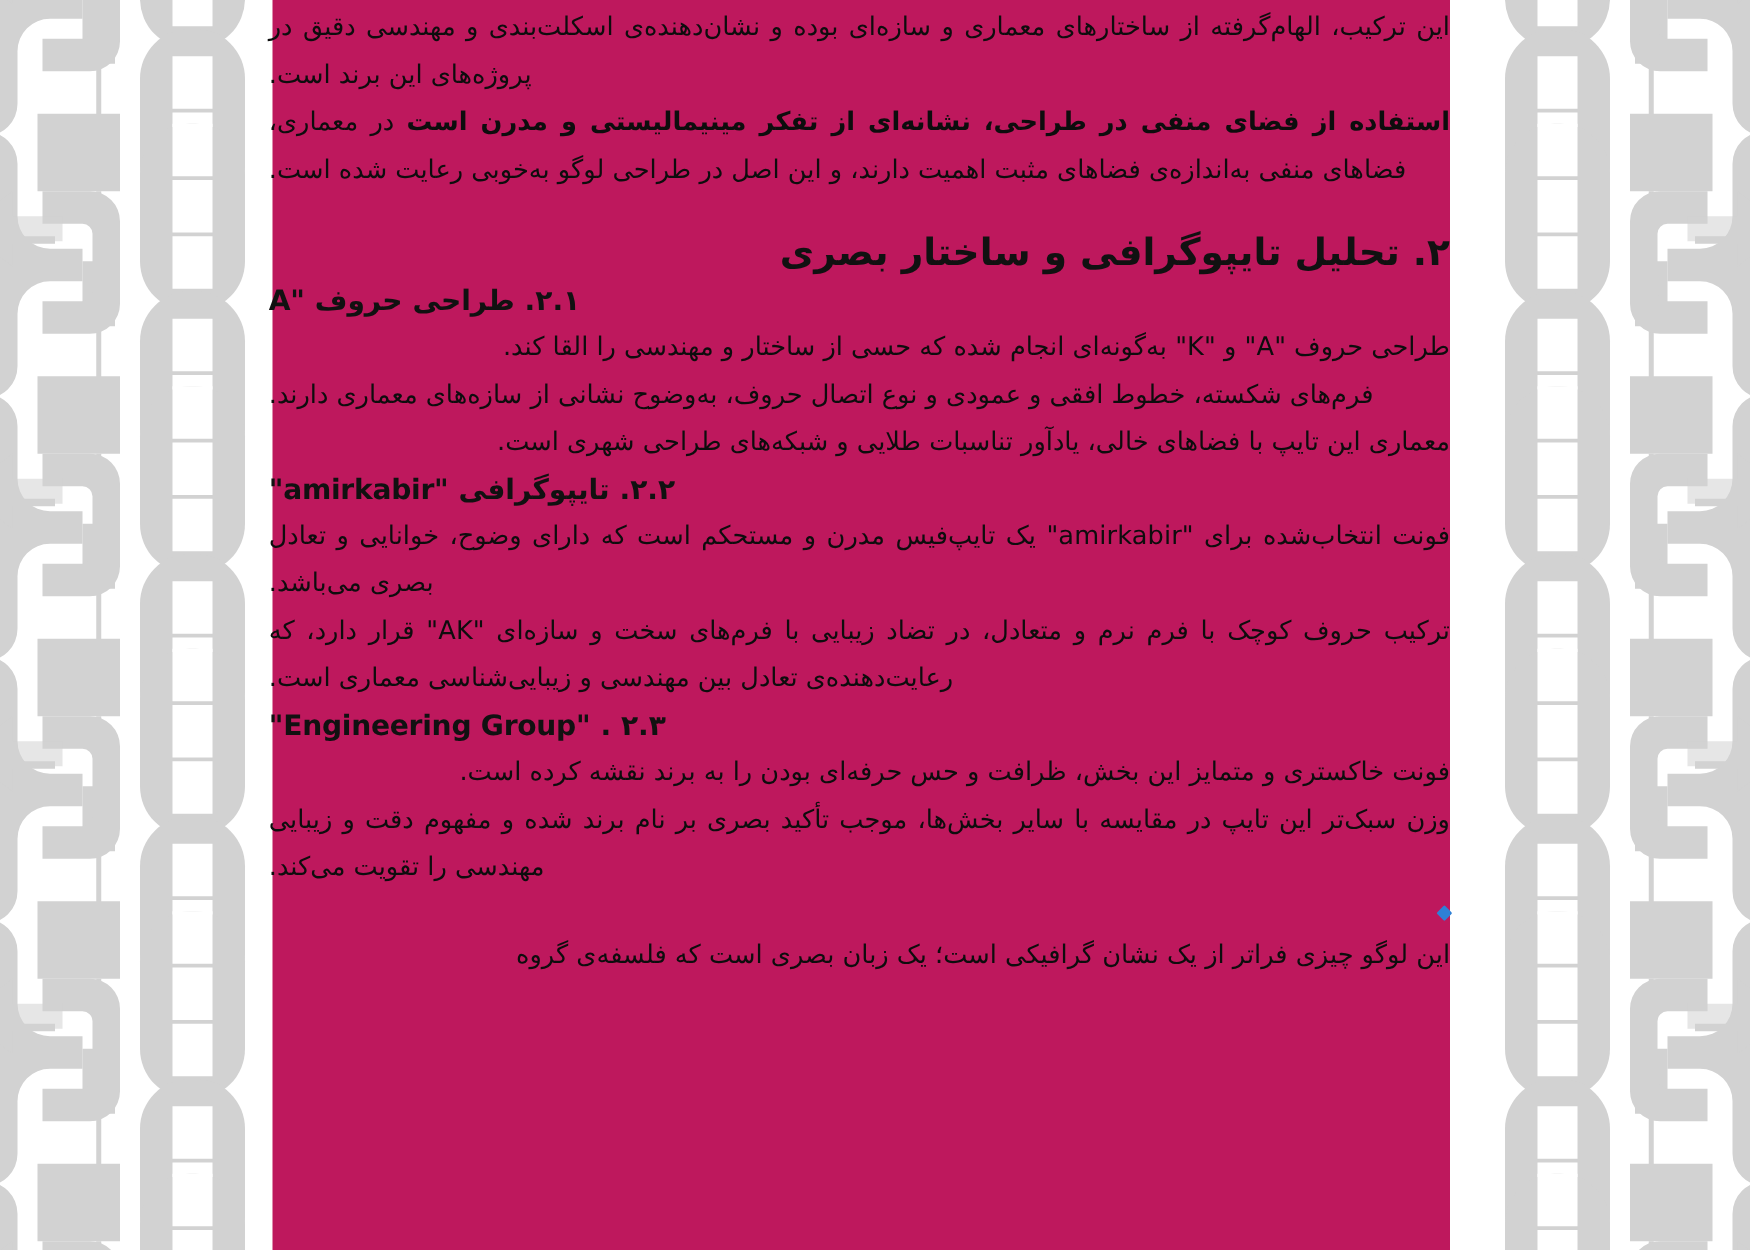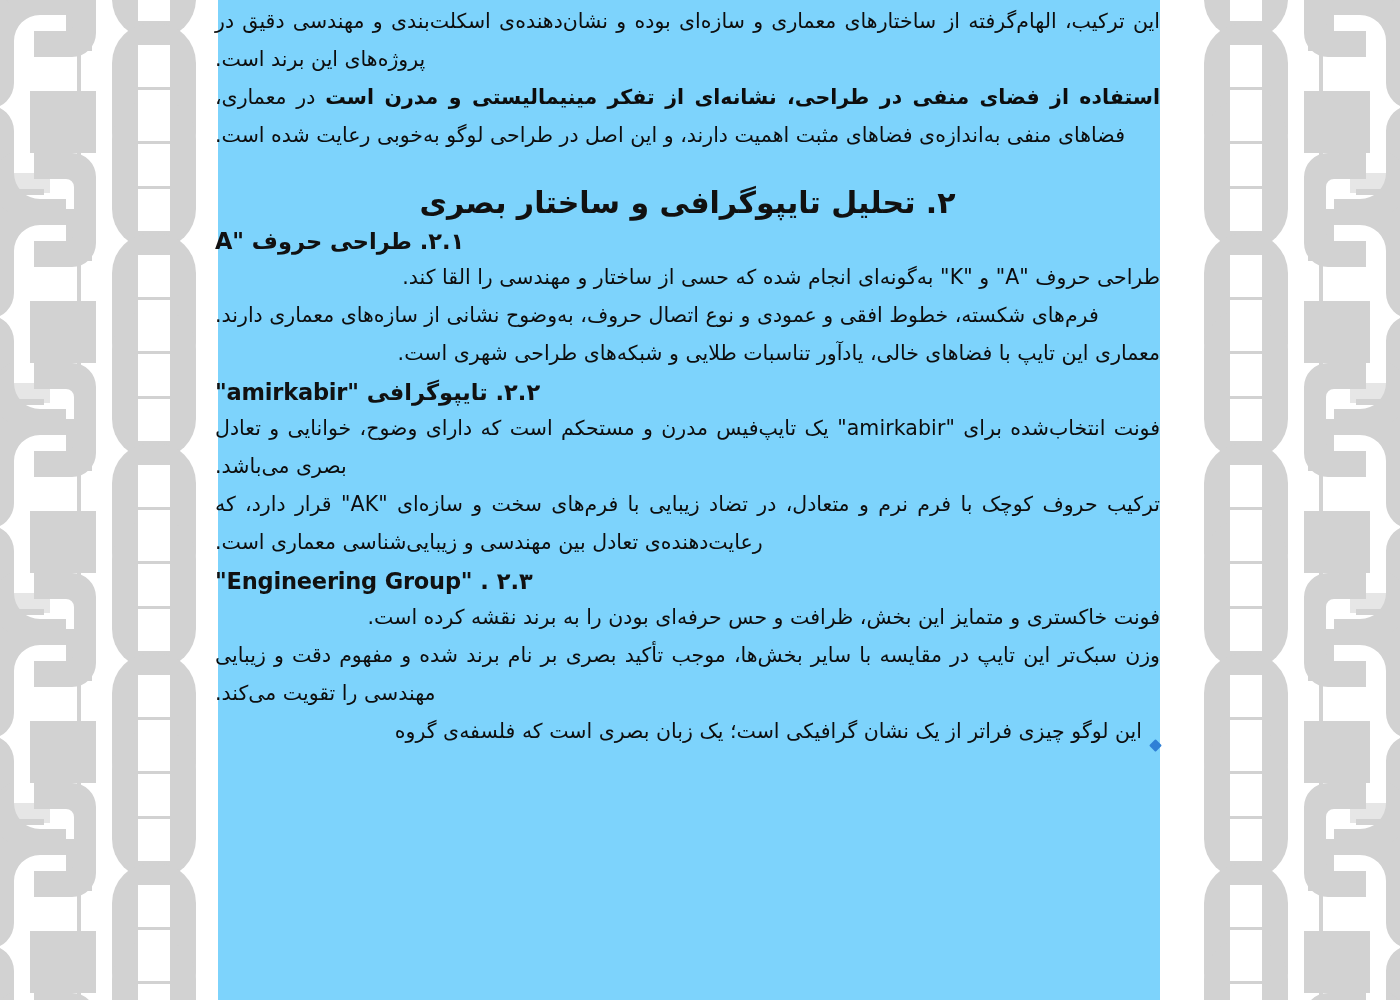--- a/index.html
+++ b/index.html
@@ -34,21 +34,21 @@
     position: absolute;
     inset: 0;
     z-index: 2;
   }
   .content {
     position: absolute;
     top: 0;
     left: 218px;
     right: 240px;
     bottom: 0;
-    background: #7dd3fc;
+    background: #be185d;
     padding: 0 4px 0 0;
   }
   .content-inner {
     position: absolute;
     top: -12px;
     right: 0;
     left: 0;
     width: 945px;
     margin-right: 0;
   }
@@ -70,21 +70,21 @@
     letter-spacing: 0.1px;
   }
   .para.rtl-last-right { text-align-last: right; }
 
   .para b, .lead {
     font-weight: 700;
   }
 
   .h-section {
     direction: rtl;
-    text-align: center;
+    text-align: right;
     font-size: 30px;
     line-height: 46px;
     font-weight: 700;
     color: #111111;
     margin-top: 26px;
     letter-spacing: -0.3px;
   }
   .h-sub {
     direction: rtl;
     text-align: left;
@@ -96,22 +96,22 @@
   }
   .h-sub.tight { margin-top: -2px; }
   .h-sub.spaced { margin-top: 3px; }
 
   .bullet-list {
     list-style: none;
     direction: rtl;
   }
   .bullet-row {
     display: flex;
-    flex-direction: row;
-    align-items: flex-end;
+    flex-direction: column;
+    align-items: flex-start;
     direction: rtl;
     gap: 9px;
   }
   .diamond {
     flex: 0 0 auto;
     width: 9px;
     height: 9px;
     background: #2f80d6;
     transform: rotate(45deg);
     margin-top: 14px;

